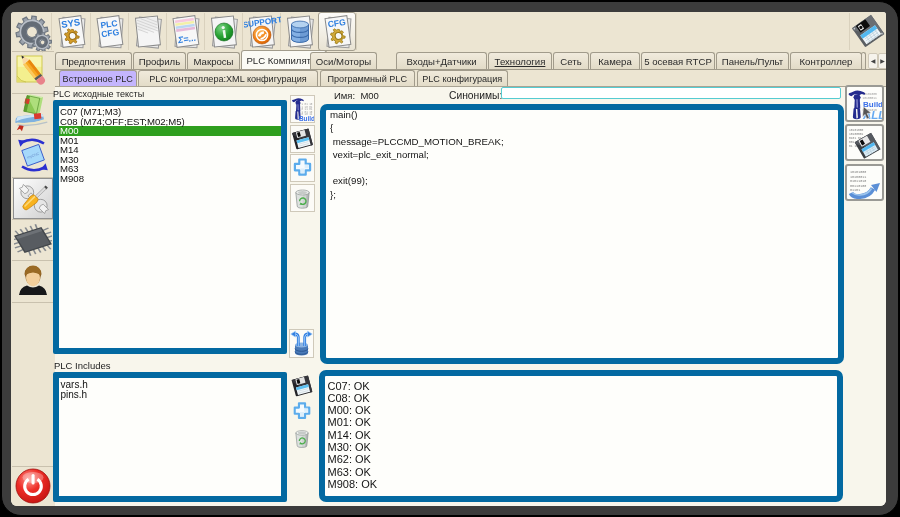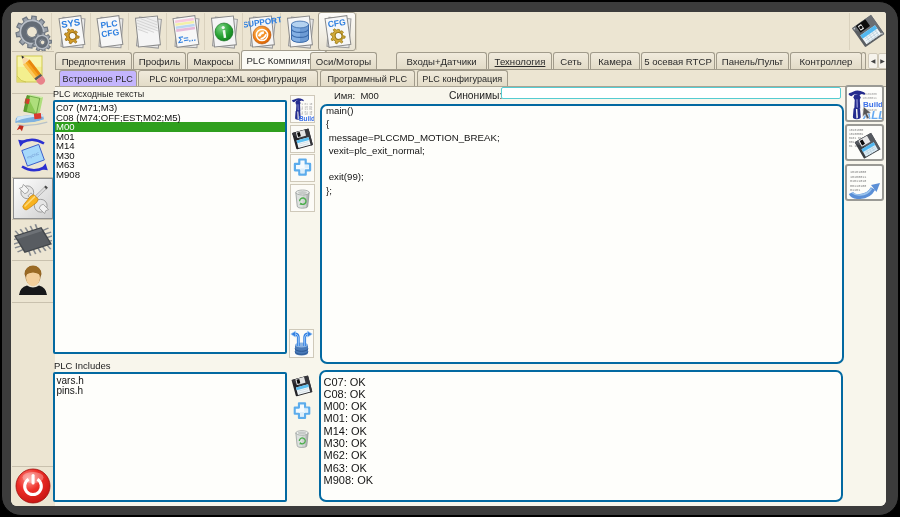--- a/index.html
+++ b/index.html
@@ -18,21 +18,21 @@
 .tab1{top:40px;height:17px;box-sizing:border-box;background:linear-gradient(#f1ebdd,#e2dbc7);border:1px solid #a19b8b;border-bottom:none;border-radius:3px 3px 0 0;font-size:9.6px;color:#2a2a2a;text-align:center;line-height:17px;white-space:nowrap;overflow:hidden;}
 .tab1.sel{top:38px;height:19px;background:#fbfaf4;line-height:19px;}
 .tabline1{left:44px;top:56.5px;width:831px;height:1px;background:#a19b8b;}
 .tab2{top:58px;height:16px;box-sizing:border-box;background:linear-gradient(#f0eadb,#e3dcc8);border:1px solid #a19b8b;border-bottom:none;border-radius:3px 3px 0 0;font-size:9.1px;color:#2a2a2a;text-align:center;line-height:16px;white-space:nowrap;overflow:hidden;}
 .tab2.sel{background:#c4b5fd;}
 .tabline2{left:44px;top:73.5px;width:831px;height:1px;background:#a9a393;}
 #page{left:44px;top:74px;width:831px;height:420px;background:#f8f6ec;}
 
 .sarr{top:41px;width:10px;height:16px;box-sizing:border-box;background:#f6f3ec;border:1px solid #cfc8b8;border-radius:2px;font-size:6px;color:#444;text-align:center;line-height:15px;}
 
-.whitebox{background:#fefefb;border:2px solid #0369a1;box-sizing:border-box;}
+.whitebox{background:#fefefb;border:6px solid #0369a1;box-sizing:border-box;}
 #list1{left:41.5px;top:88px;width:234px;height:254px;border-radius:2px;font-size:9.6px;line-height:9.5px;color:#111;}
 #list1 .row{padding-left:1.5px;white-space:nowrap;}
 #list1 .selrow{background:#2f9f1e;color:#fff;}
 #editor{left:308.5px;top:92px;width:524px;height:260px;border-radius:7px;font-size:9.7px;line-height:13.3px;color:#141414;}
 #editor pre{margin:-2px 0 0 4.5px;font-family:"Liberation Sans",sans-serif;}
 #incbox{left:41.5px;top:360px;width:234px;height:130px;border-radius:2px;font-size:10px;line-height:10.8px;color:#111;}
 #outbox{left:308px;top:358px;width:524px;height:132px;border-radius:7px;font-size:11px;line-height:12.3px;color:#141414;}
 #outbox div{padding-left:2.5px;}
 #synin{left:490px;top:74.5px;width:340px;height:12.5px;background:#fff;border:1.5px solid #55ccd2;border-radius:2px;box-sizing:border-box;}
 .lbl{font-size:9.5px;color:#1c1c1c;white-space:nowrap;}

